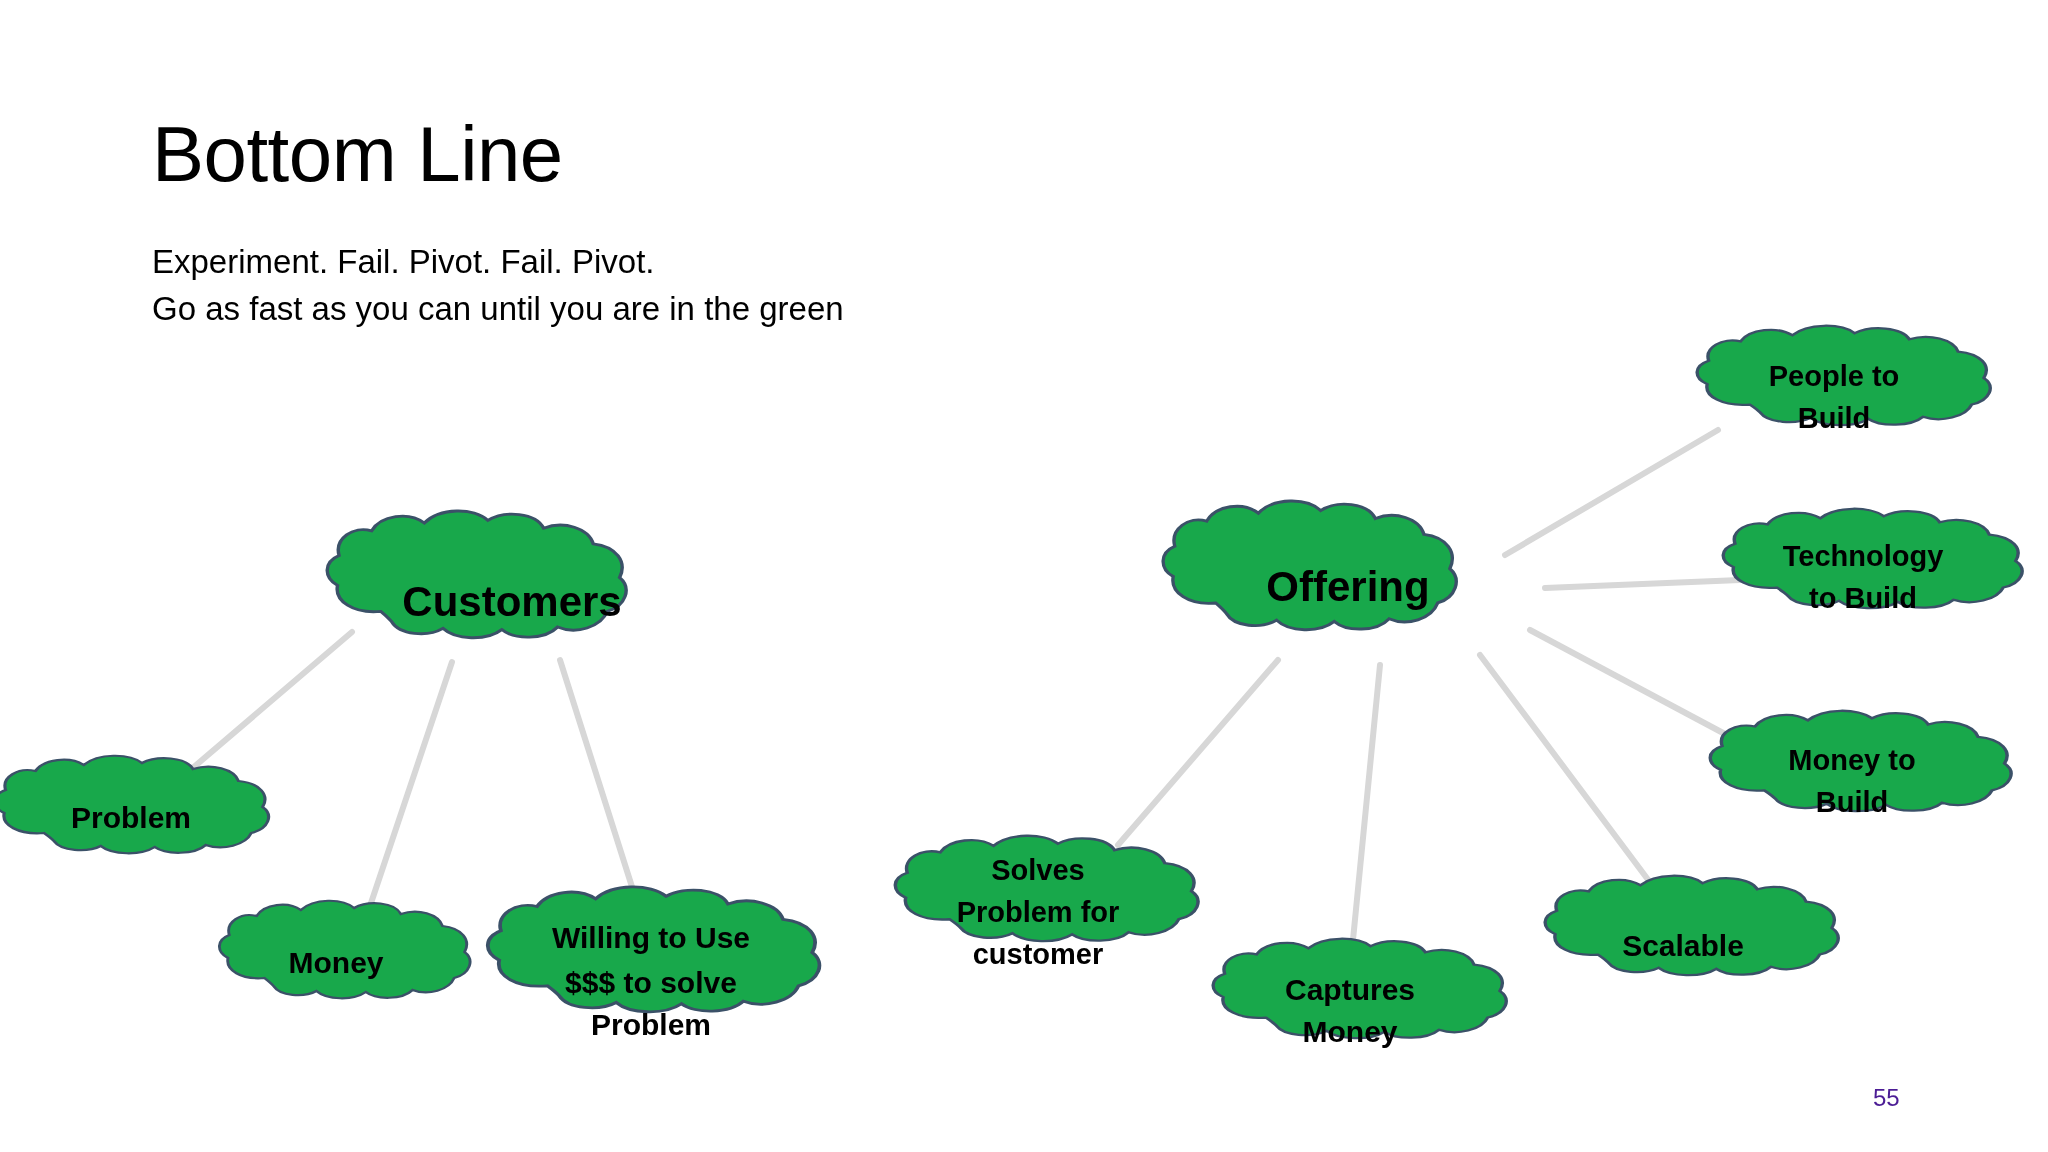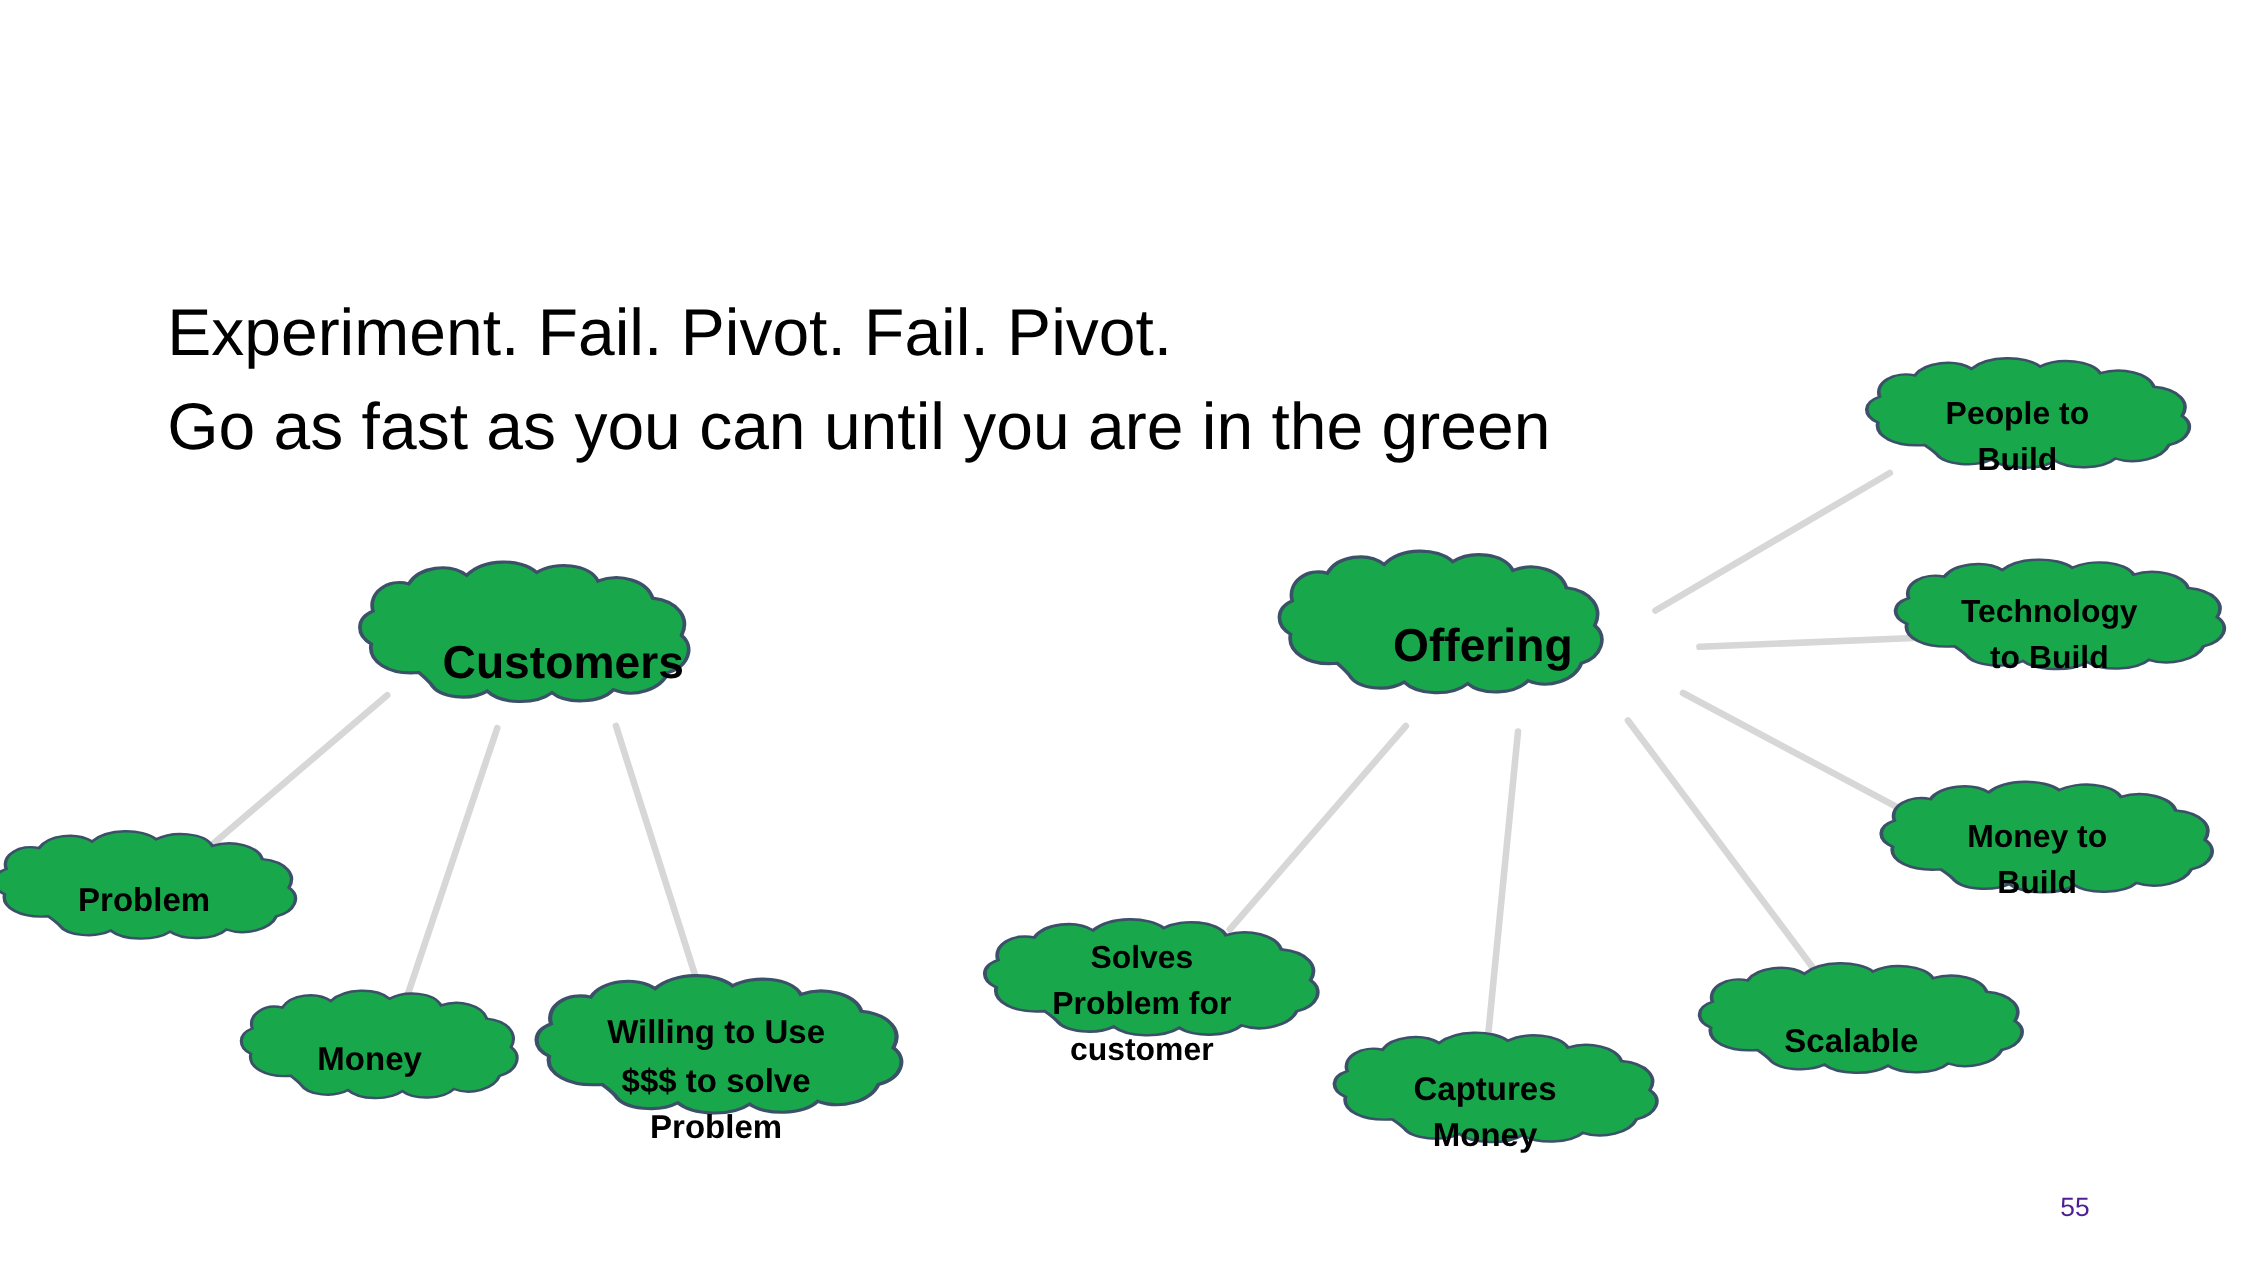--- a/index.html
+++ b/index.html
@@ -23,22 +23,22 @@
     left:152px; top:115px;
     font-size:78px;
     font-weight:400;
     color:#000000;
     letter-spacing:-0.5px;
     line-height:1.0;
     white-space:nowrap;
   }
   #body-text {
     position:absolute;
-    left:152px; top:260px;
-    font-size:60px;
+    left:152px; top:239px;
+    font-size:33px;
     font-weight:400;
     color:#000000;
     line-height:1.42;
     white-space:nowrap;
   }
   #body-text .line { display:block; }
 
   
   #page-number {
     position:absolute;
@@ -74,20 +74,21 @@
     stroke-width:6;
     stroke-linecap:round;
     fill:none;
   }
 </style>
 </head>
 <body>
 
 <div id="slide">
 
+  <div id="title">Bottom Line</div>
 
   <div id="body-text">
     <span class="line">Experiment.  Fail. Pivot.  Fail.  Pivot.</span>
     <span class="line">Go as fast as you can until you are in the green</span>
   </div>
 
   <div id="page-number">55</div>
 
   <svg id="diagram" viewBox="0 0 2048 1152">
     <defs>

